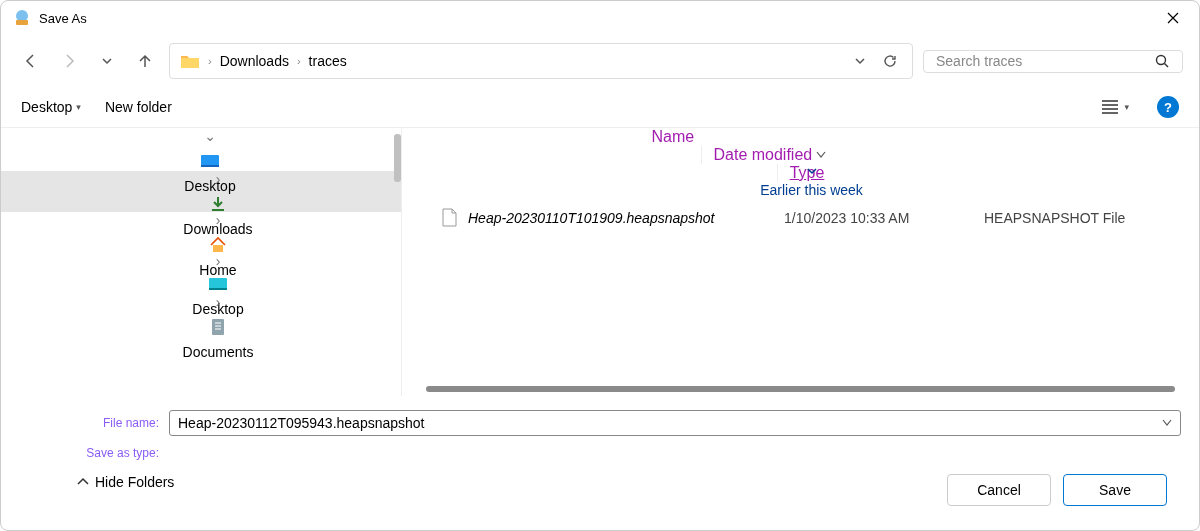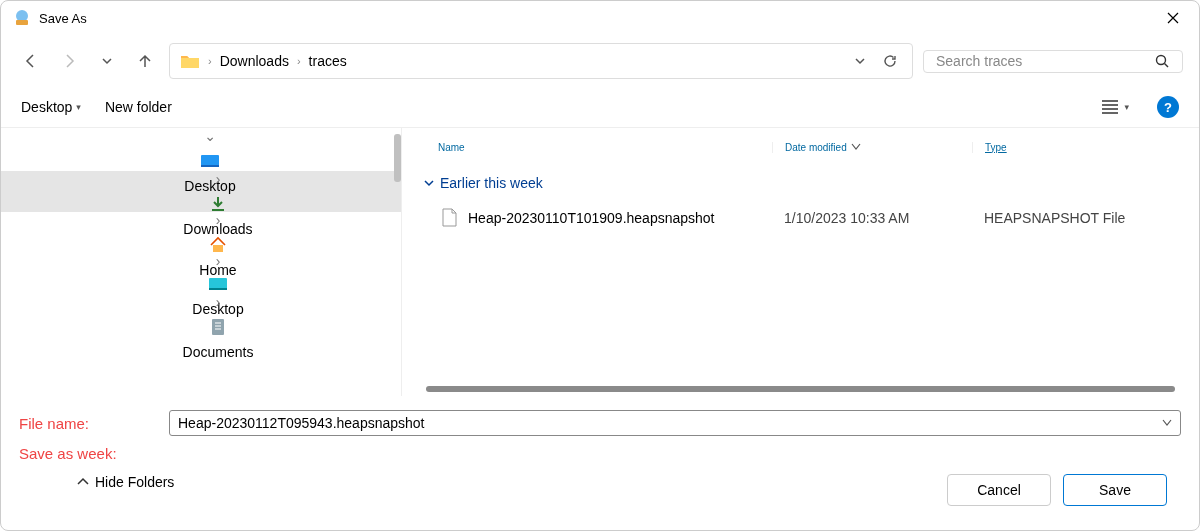--- a/index.html
+++ b/index.html
@@ -42,36 +42,36 @@
   .sidebar-scroll { position: absolute; right: 0; top: 6px; width: 7px; height: 48px; background: #c0c0c0; border-radius: 3px; }
   .tree-row { display: flex; align-items: center; height: 41px; padding-left: 18px; font-size: 14px; gap: 8px; cursor: pointer; flex-direction: column; }
   .tree-row.child { padding-left: 34px; }
   .tree-row.selected { background: #e5e5e5; }
   .chev { width: 12px; font-size: 11px; color: #777; text-align: center; }
   .chev.down::before { content: "⌄"; font-size: 14px; position: relative; top: -2px; }
   .chev.right::before { content: "›"; font-size: 14px; }
   .node-icon { width: 20px; height: 18px; display: flex; align-items: center; justify-content: center; }
   
   .filepane { flex: 1; display: flex; flex-direction: column; border-left: 1px solid #eee; position: relative; }
-  .col-headers { display: flex; align-items: center; height: 38px; font-size: 10px; color: #0369a1; }
+  .col-headers { display: flex; align-items: center; height: 38px; font-size: 16px; color: #a21caf; flex-direction: column; }
   .col-name { width: 370px; padding-left: 36px; }
   .col-date { width: 200px; border-left: 1px solid #eee; padding-left: 12px; display:flex; align-items:center; gap:4px;}
   .col-type { flex: 1; border-left: 1px solid #eee; padding-left: 12px; text-decoration: underline; }
-  .group-row { display: flex; align-items: center; height: 34px; padding-left: 22px; font-size: 14px; color: #003e92; gap: 6px; cursor: pointer; }
+  .group-row { display: flex; align-items: center; height: 34px; padding-left: 22px; font-size: 14px; color: #003e92; gap: 6px; cursor: pointer; flex-direction: column; }
   .file-row { display: flex; align-items: center; height: 36px; font-size: 14px; cursor: pointer; }
-  .file-row .fname { width: 370px; padding-left: 40px; display: flex; align-items: center; gap: 10px; }
+  .file-row .fname { width: 370px; padding-left: 40px; display: flex; align-items: center; gap: 10px; font-style: italic; }
   .file-row .fdate { width: 200px; padding-left: 12px; color: #444; }
   .file-row .ftype { flex: 1; padding-left: 12px; color: #444; }
   .file-icon { width: 16px; height: 20px; }
   .hscroll { position: absolute; bottom: 4px; left: 24px; right: 24px; height: 6px; background: #8a8a8a; border-radius: 3px; }
   
   
   .inputs { padding: 12px 18px 6px 18px; }
   .input-row { display: flex; align-items: center; height: 30px; gap: 10px; }
-  .input-label { width: 140px; text-align: left; font-size: 15px; color: #ef4444; }
+  .input-label { width: 140px; text-align: right; font-size: 12px; color: #8b5cf6; }
   .input-field { flex: 1; height: 26px; border: 1px solid #888; border-radius: 3px; display: flex; align-items: center; padding: 0 8px; }
   .input-field.light { border-color: #ccc; }
   .input-field input { border: none; outline: none; flex: 1; font-size: 14px; background: transparent; }
   .input-caret { color: #555; font-size: 11px; cursor: pointer; }
   
   
   .footer { display: flex; align-items: flex-start; height: 56px; padding: 0 32px; gap: 12px; margin-left: 44px; }
   .hide-folders { display: flex; align-items: center; gap: 6px; font-size: 14px; cursor: pointer; }
   .footer-spacer { flex: 1; }
   .dlg-btn { width: 104px; height: 32px; border: 1px solid #ccc; border-radius: 4px; background: #fff; font-size: 14px; cursor: pointer; }
@@ -268,21 +268,21 @@
       <div class="input-field">
         <input type="text" value="Heap-20230112T095943.heapsnapshot" style="">
         <span class="input-caret">
             <svg width="10" height="8" viewBox="0 0 10 8">
               <path d="M1 1 L5 6 L9 1" stroke="#555" stroke-width="1.2" fill="none"></path>
             </svg>
           </span>
       </div>
     </div>
     <div class="input-row">
-      <span class="input-label">Save as week:</span>
+      <span class="input-label">Save as type:</span>
     </div>
   </div>
 
   <div class="footer">
     <span class="hide-folders">
       <svg width="12" height="10" viewBox="0 0 12 10">
           <path d="M1 7 L6 2 L11 7" stroke="#333" stroke-width="1.5" fill="none"></path>
         </svg>
       <span>Hide Folders</span>
     </span>

